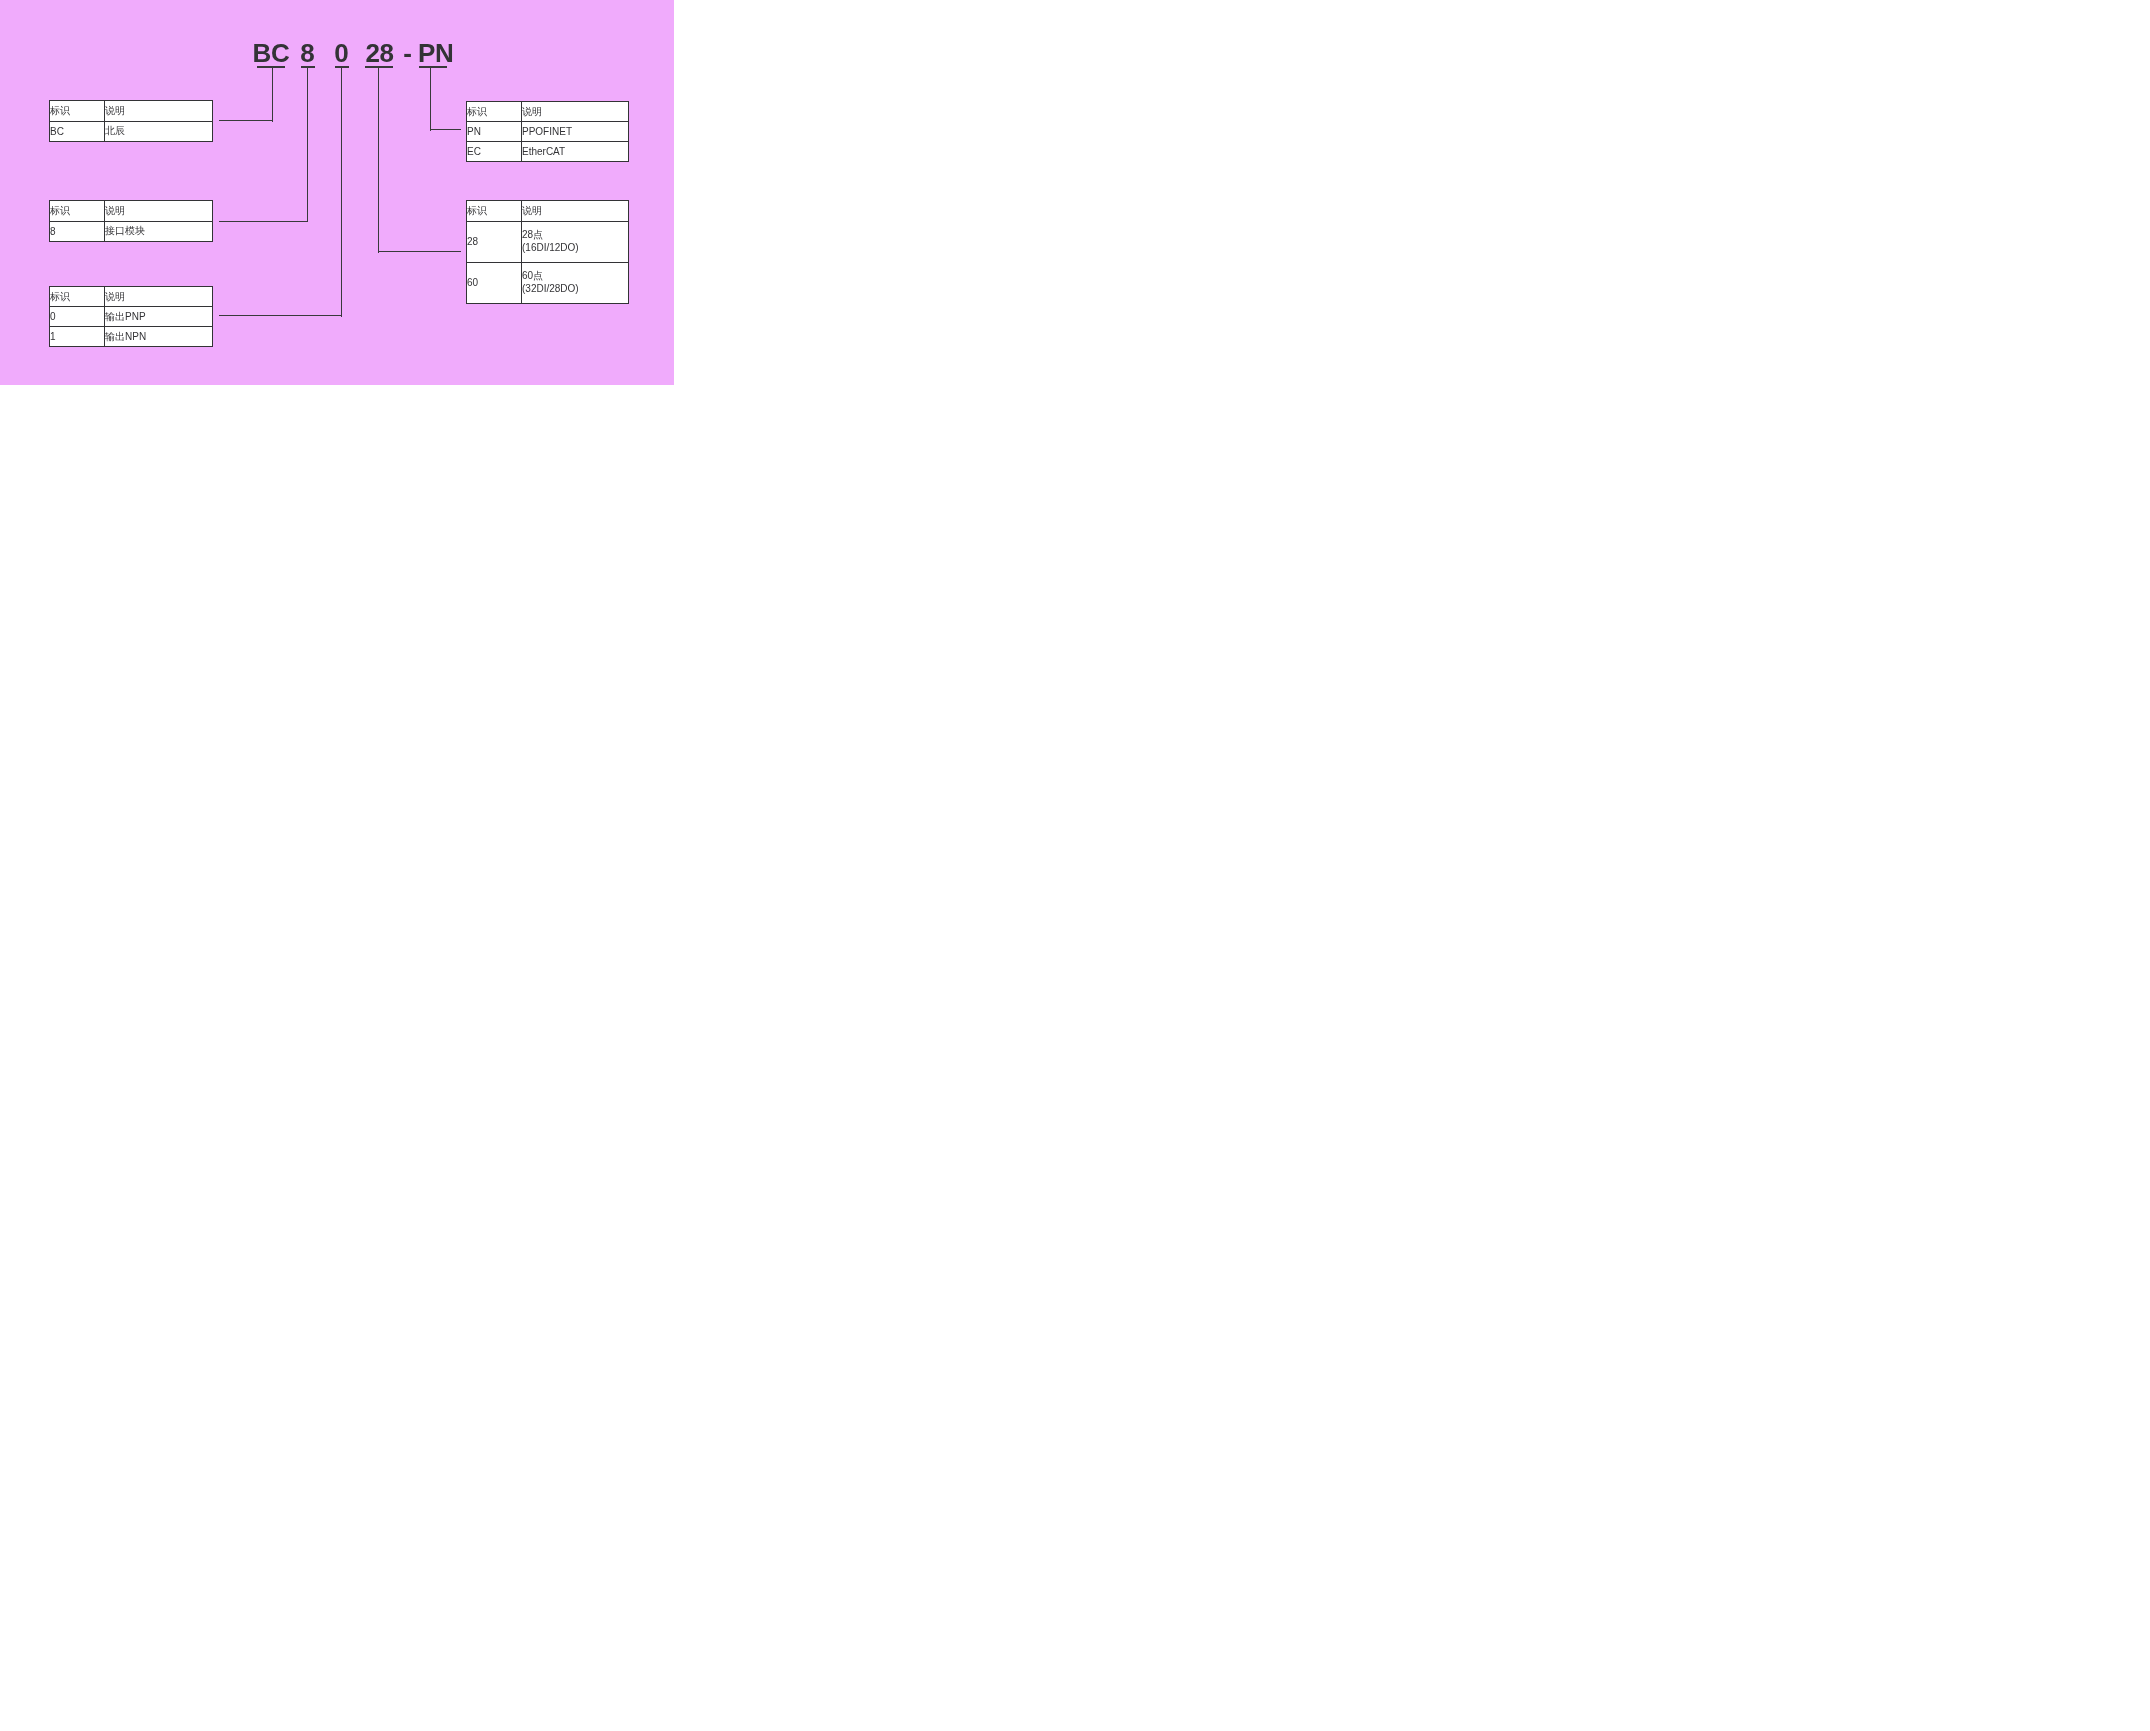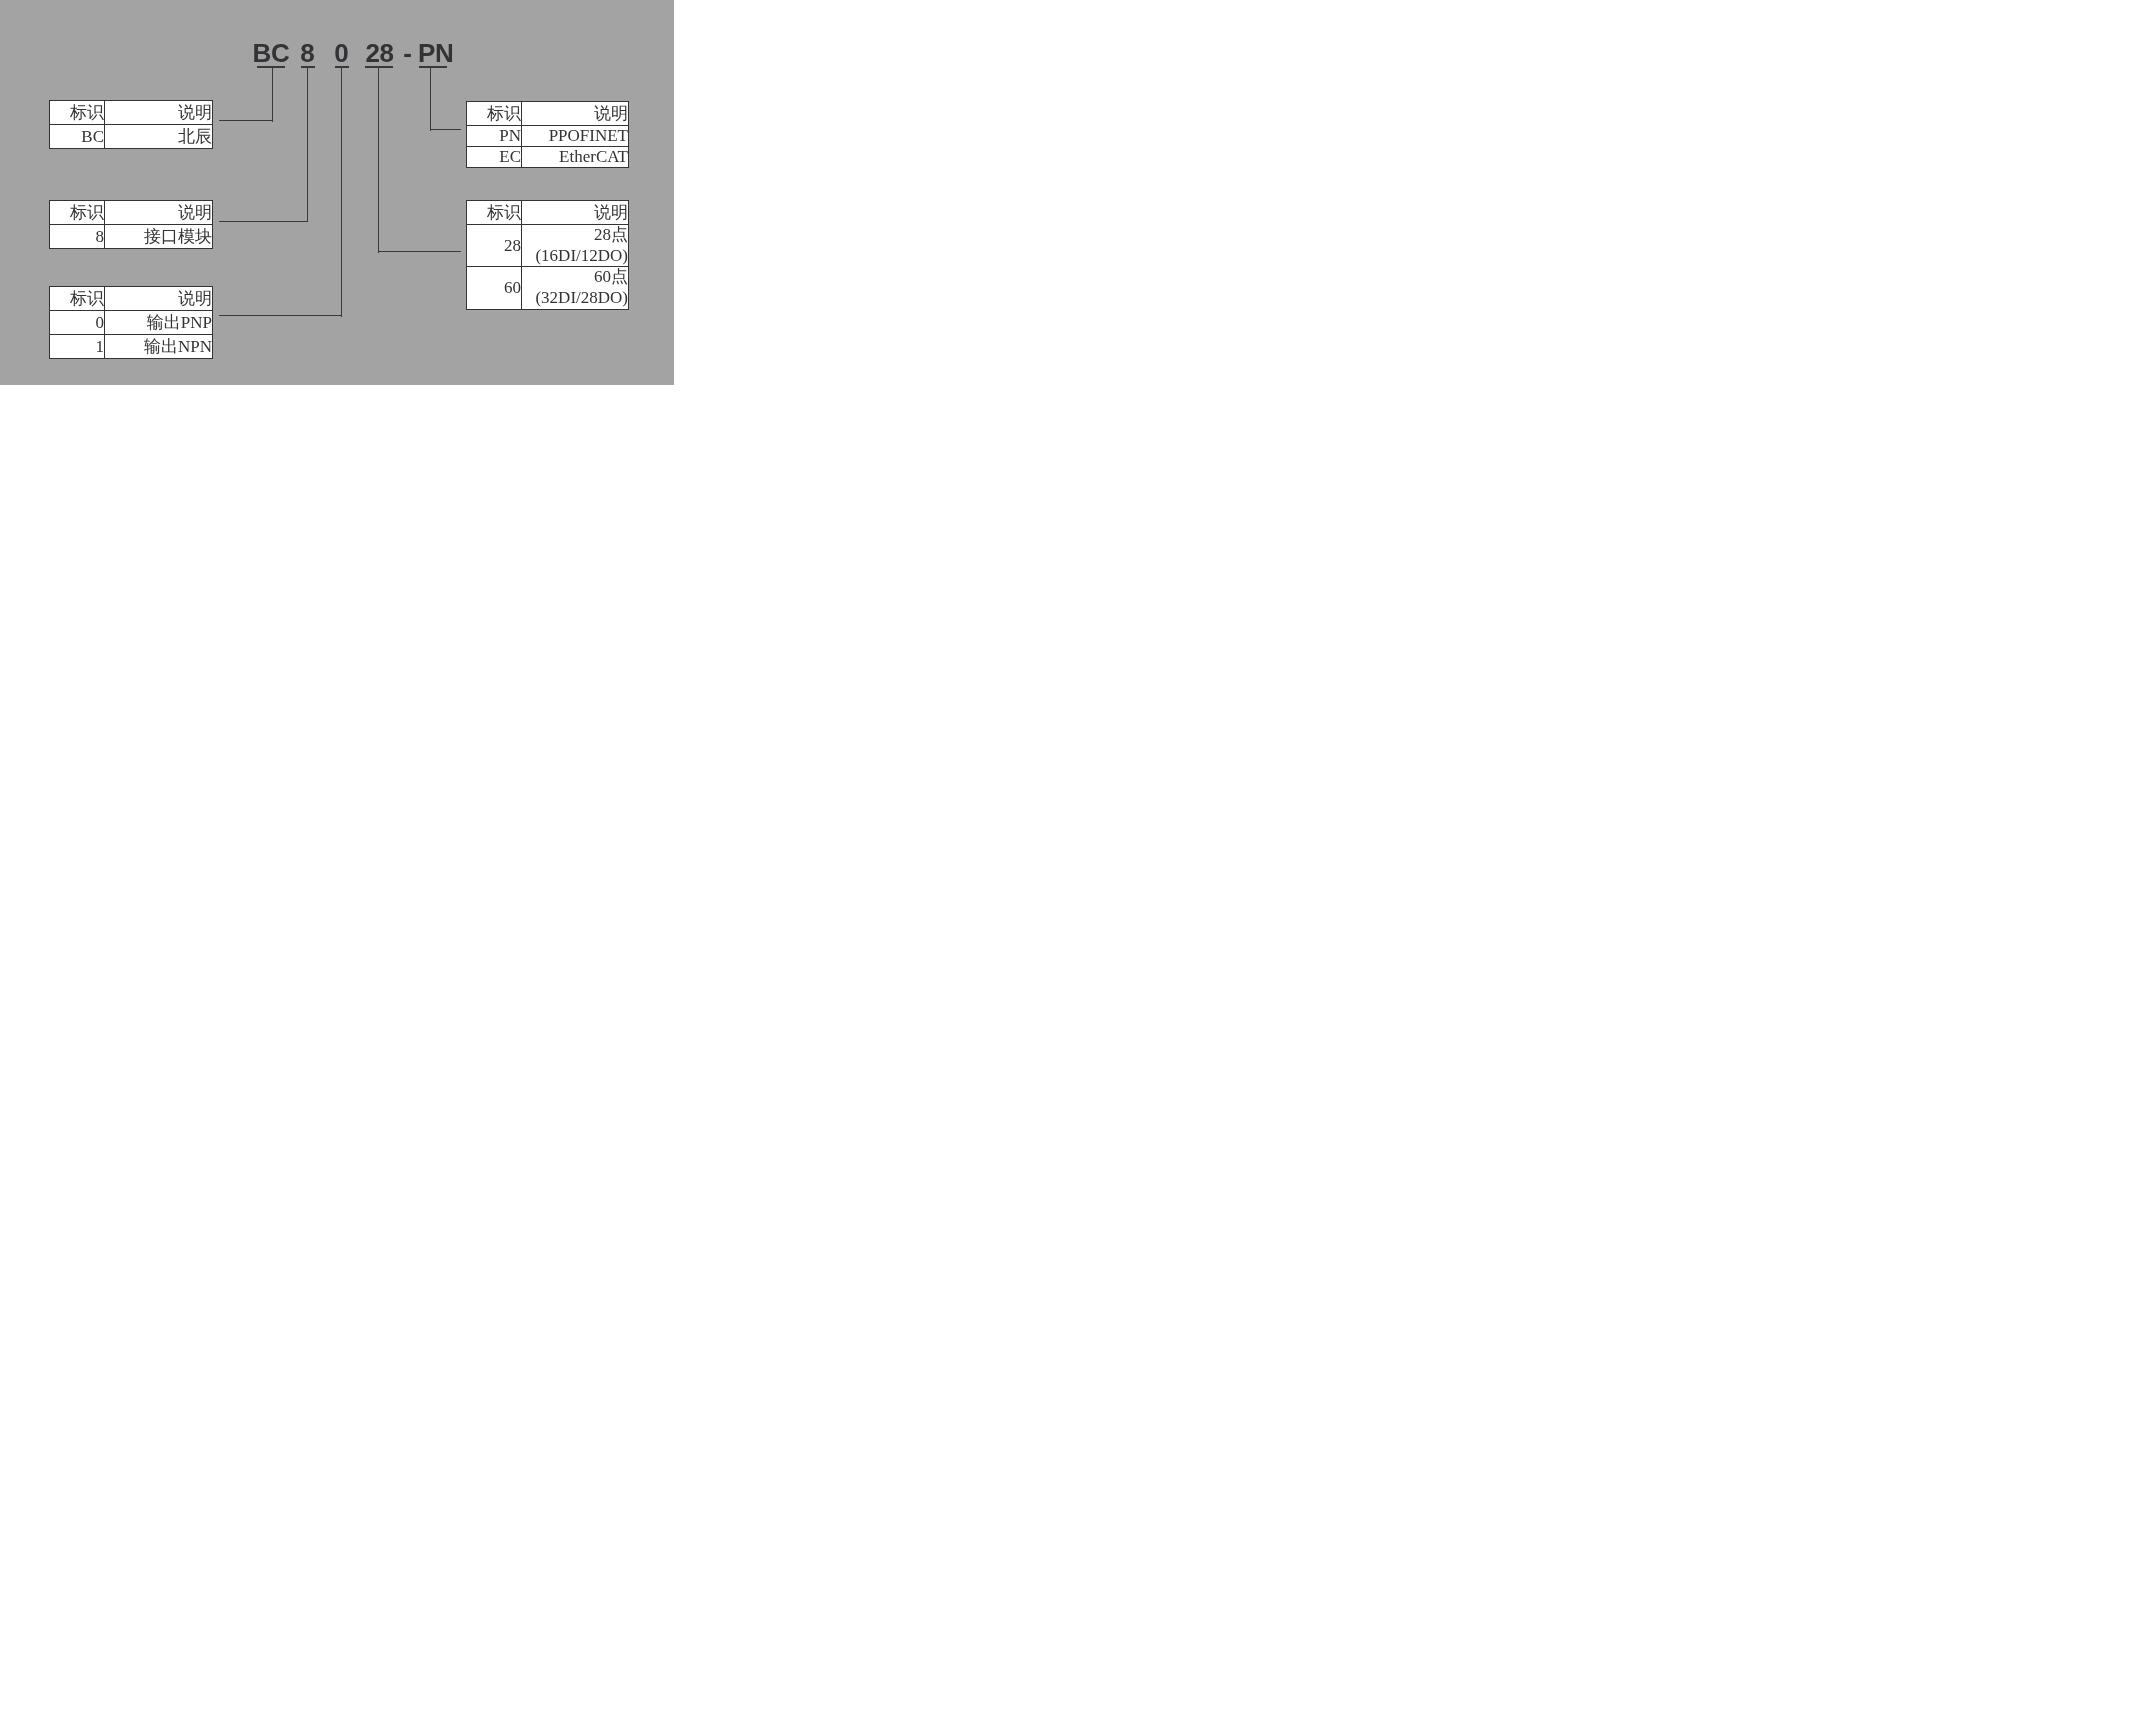--- a/index.html
+++ b/index.html
@@ -1,19 +1,19 @@
 <!DOCTYPE html>
 <html style="font-size:6.9px"><head>
 <meta charset="utf-8">
 <style>
   html,body{margin:0;padding:0;background:#ffffff;}
   .canvas{
     position:relative;
     width:674px;height:385px;
-    background:#a3a3a3;
+    background:#f0abfc;
     font-family:"Liberation Sans","DejaVu Sans",sans-serif;
     overflow:hidden;
   }
   
   .title-seg{
     position:absolute;
     top:40px;
     font-size:26px;
     font-weight:700;
     color:#333336;
@@ -29,27 +29,26 @@
   .hline{height:1.3px;}
   
   table.legend{
     position:absolute;
     border-collapse:collapse;
     table-layout:fixed;
     background:#ffffff;
   }
   table.legend td{
     border:0.9px solid #333336;
-    text-align:right;
+    text-align:left;
     vertical-align:middle;
-    font-size:17px;
+    font-size:10px;
     color:#333336;
     padding:0;
     overflow:hidden;
-    font-family:Liberation Serif, serif;
   }
   table.legend tr.hdr td{border-bottom-width:1.3px;}
   .cell-line{display:block;line-height:1.22;}
   .w-left{left:49px;width:163px;}
   .w-right{left:466px;width:163px;}
 </style>
 </head>
 <body>
 
 <div class="canvas">

